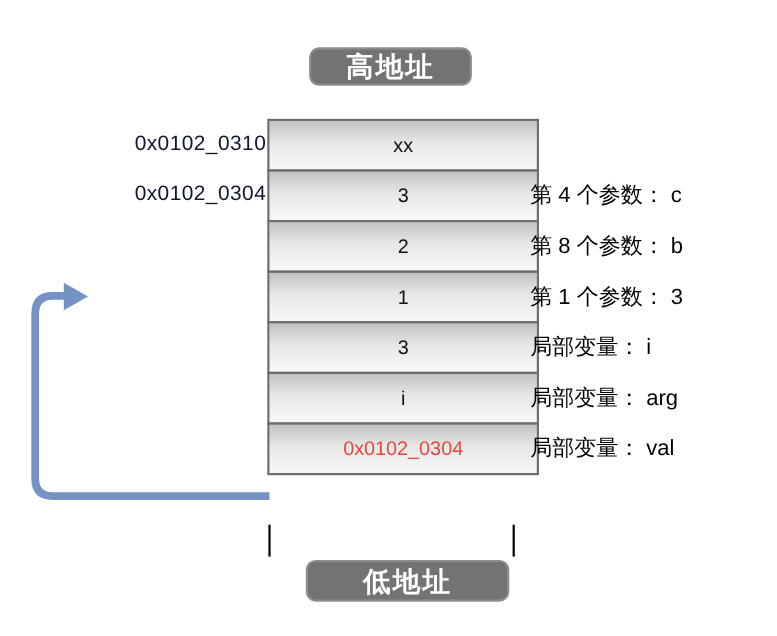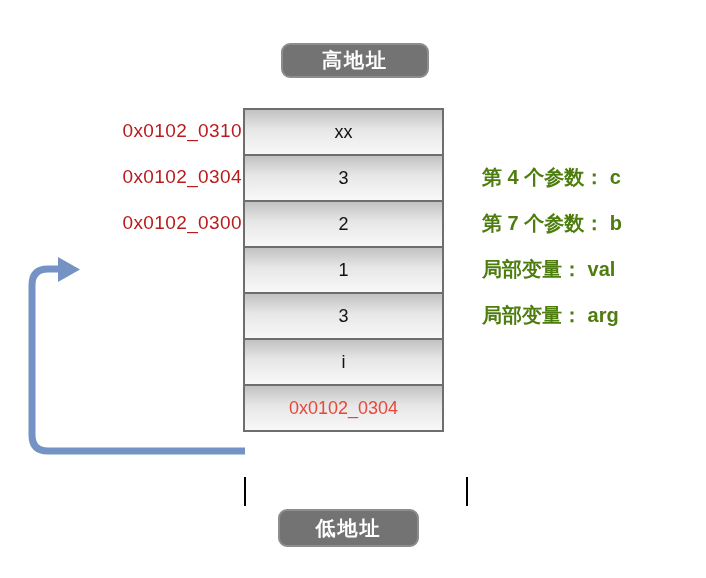--- a/index.html
+++ b/index.html
@@ -11,62 +11,62 @@
   .canvas{position:absolute;inset:0;width:706px;height:578px;}
 
   
   .badge{
     position:absolute;
     background:#737373;
     border:2px solid #8d8d8d;
     border-radius:9px;
     color:#ffffff;
     font-weight:bold;
-    font-size:20px;
+    font-size:25px;
     letter-spacing:2px;
     display:flex;align-items:center;justify-content:center;
     box-sizing:border-box;
   }
   .badge-top{left:281px;top:43px;width:148px;height:35px;}
-  .badge-bottom{left:278px;top:509px;width:141px;height:38px;justify-content:center;}
+  .badge-bottom{left:278px;top:509px;width:185px;height:38px;justify-content:center;}
 
   
   .stack{
-    position:absolute;left:243px;top:108px;width:201px;
+    position:absolute;left:243px;top:108px;width:247px;
     display:flex;flex-direction:column;
   }
   .cell{
     box-sizing:border-box;
     height:48px;
     margin-bottom:-2px;
     border:2px solid #6e6e6e;
     background:linear-gradient(180deg,#c2c2c2 0%,#e7e7e7 45%,#f8f8f8 100%);
     display:flex;align-items:center;justify-content:center;
     font-size:18px;color:#111111;
   }
   .cell .red-val{color:#e8473c;}
 
   
   .addresses{
     position:absolute;left:0;top:108px;width:242px;
     display:flex;flex-direction:column;
   }
   .addr-row{
     height:46px;display:flex;align-items:center;justify-content:flex-end;
-    color:#b91c1c;font-size:19px;letter-spacing:0.4px;
+    color:#0f172a;font-size:19px;letter-spacing:0.4px;
   }
 
   
   .labels{
     position:absolute;left:482px;top:154px;
     display:flex;flex-direction:column;
   }
   .label-row{
     height:46px;display:flex;align-items:center;
-    color:#4d7c0f;font-size:20px;white-space:nowrap;font-weight:bold;
+    color:#000000;font-size:20px;white-space:nowrap;
   }
 
   
   .tick{
     position:absolute;width:2px;height:29px;top:477px;background:#000000;
   }
   .tick-left{left:244px;}
   .tick-right{left:466px;}
 
   .arrow-svg{position:absolute;left:0;top:0;pointer-events:none;}
@@ -76,21 +76,20 @@
 
 <div class="canvas">
 
   <div class="badge badge-top">
     <span>高地址</span>
   </div>
 
   <div class="addresses">
     <div class="addr-row">0x0102_0310</div>
     <div class="addr-row">0x0102_0304</div>
-    <div class="addr-row">0x0102_0300</div>
   </div>
 
   <div class="stack">
     <div class="cell">
         <span>xx</span>
       </div>
     <div class="cell">
         <span>3</span>
       </div>
     <div class="cell">
@@ -105,23 +104,25 @@
     <div class="cell">
         <span>i</span>
       </div>
     <div class="cell">
         <span class="red-val">0x0102_0304</span>
       </div>
   </div>
 
   <div class="labels">
     <div class="label-row">第 4 个参数： c</div>
-    <div class="label-row">第 7 个参数： b</div>
+    <div class="label-row">第 8 个参数： b</div>
+    <div class="label-row">第 1 个参数： 3</div>
+    <div class="label-row">局部变量： i</div>
+    <div class="label-row">局部变量： arg</div>
     <div class="label-row">局部变量： val</div>
-    <div class="label-row">局部变量： arg</div>
   </div>
 
   <div class="tick tick-left"></div>
   <div class="tick tick-right"></div>
 
   <div class="badge badge-bottom">
     <span>低地址</span>
   </div>
 
   <svg class="arrow-svg" width="706" height="578" viewBox="0 0 706 578">

